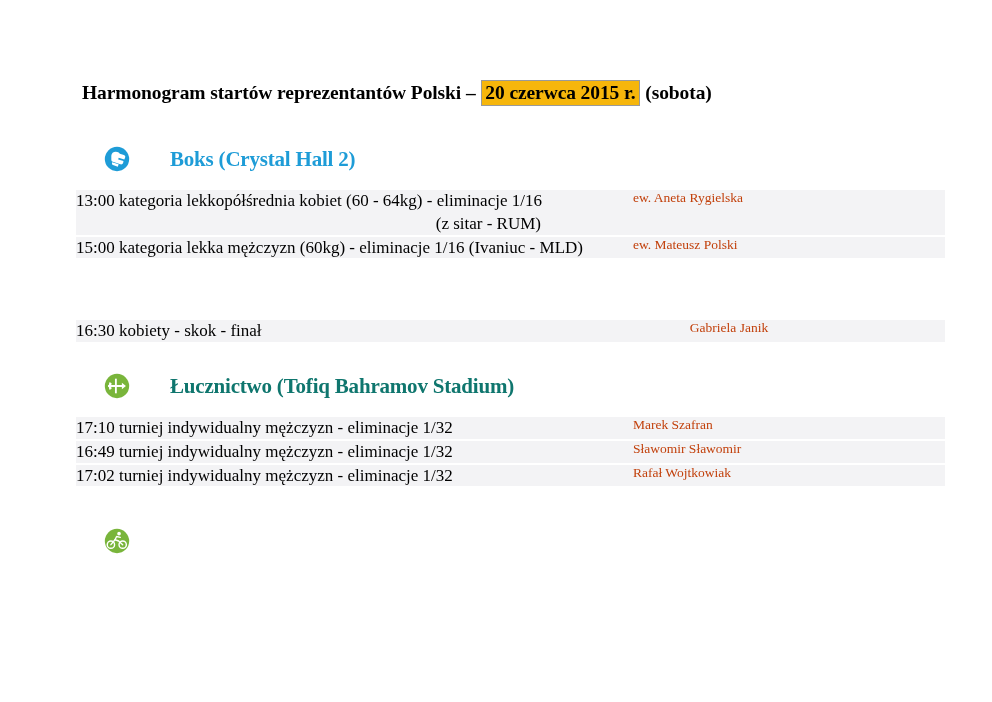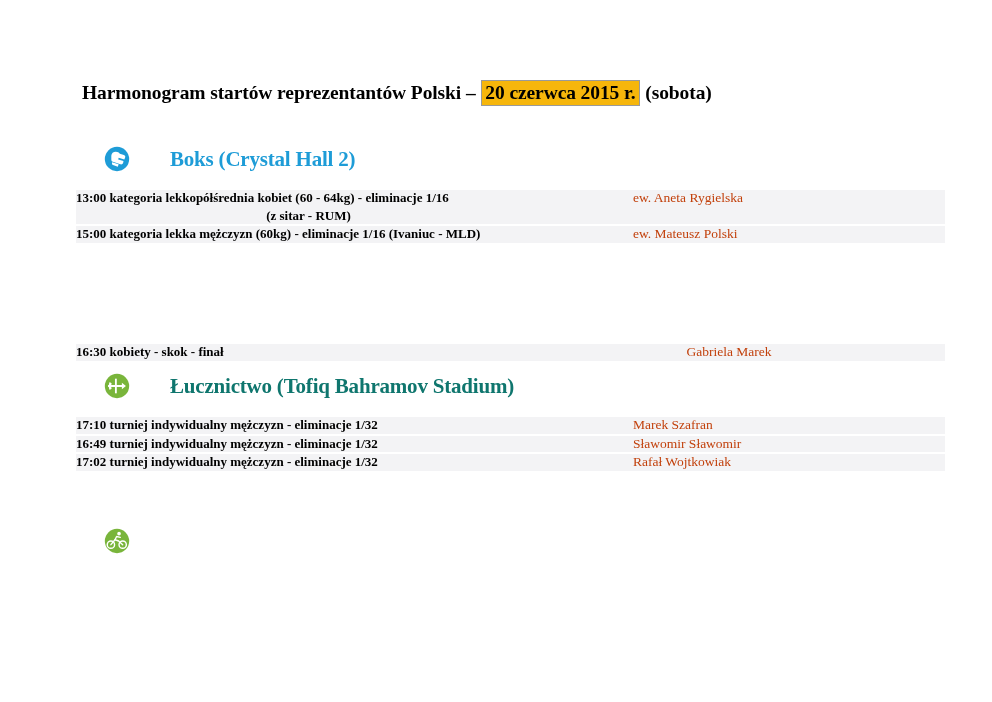--- a/index.html
+++ b/index.html
@@ -70,27 +70,27 @@
   .sched-table td {
     background: #F3F3F5;
     border-bottom: 2px solid #ffffff;
     vertical-align: top;
     padding: 0;
   }
   .sched-table tr:last-child td { border-bottom: none; }
   .cell-event {
     width: 557px;
     padding: 8px 4px 9px 6px;
-    font-size: 13px;
-    font-weight: bold;
+    font-size: 17px;
+    font-weight: normal;
     line-height: 1.28;
   }
   .cell-event .sub {
     display: block;
-    text-align: center;
+    text-align: right;
     padding-right: 92px;
     margin-top: 1px;
   }
   .cell-athlete {
     padding: 10px 4px 9px 8px;
     font-size: 13.5px;
     font-weight: normal;
     color: #c2410c;
   }
   .cell-athlete.centered { text-align: center; padding-left: 0; padding-right: 120px; }
@@ -126,27 +126,27 @@
       <tr>
         <td class="cell-event">
           <span>15:00 kategoria lekka mężczyzn (60kg) - eliminacje 1/16 (Ivaniuc - MLD)</span>
         </td>
         <td class="cell-athlete">ew. Mateusz Polski</td>
       </tr>
     </tbody>
   </table>
 
 
-  <table class="sched-table" style="top:344px;">
+  <table class="sched-table" style="top:320px;">
     <tbody>
       <tr>
         <td class="cell-event">
           <span>16:30 kobiety - skok - finał</span>
         </td>
-        <td class="cell-athlete centered">Gabriela Marek</td>
+        <td class="cell-athlete centered">Gabriela Janik</td>
       </tr>
     </tbody>
   </table>
 
   <div class="section-head" style="left:104px; top:373px;">
     <svg class="section-icon" viewBox="0 0 64 64">
       <circle cx="32" cy="32" r="30" fill="#79B53B"></circle>
       <path d="M30 12c-10 2-17 10-17 20s7 18 17 20V12z" fill="#ffffff" opacity="0"></path>
       <path d="M14 22c-3 5-3 15 0 20l5-4c-2-4-2-8 0-12z" fill="#ffffff"></path>
       <rect x="10" y="29.5" width="40" height="5" fill="#ffffff"></rect>

